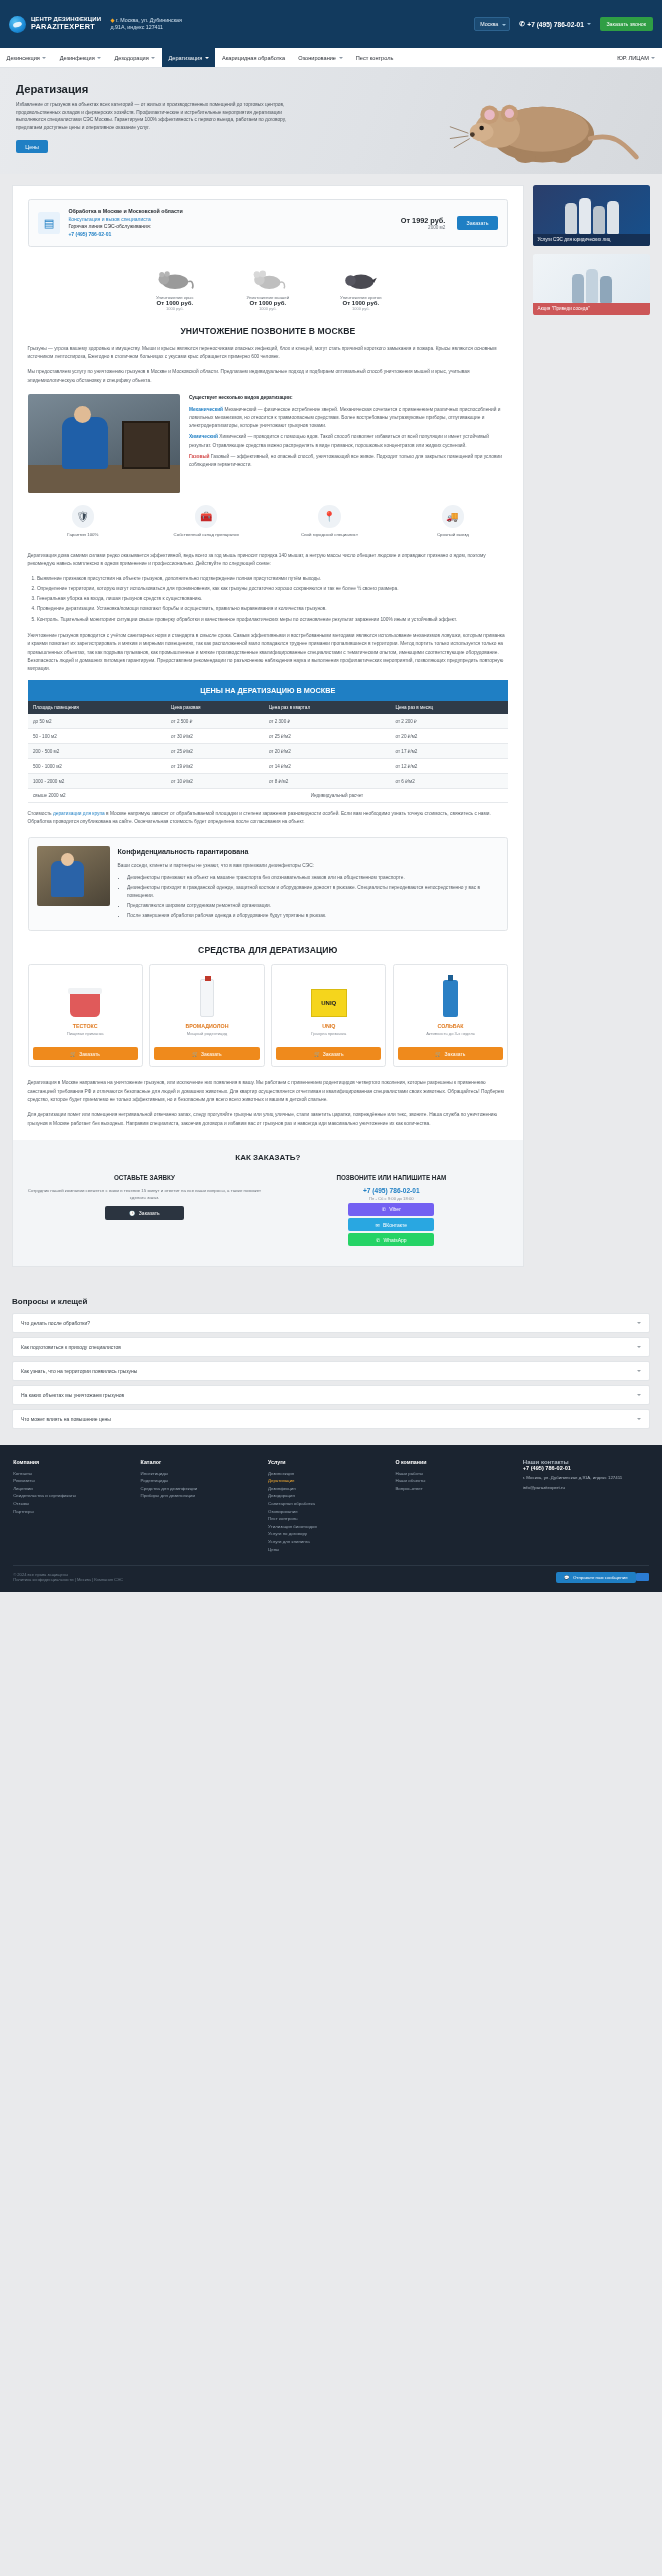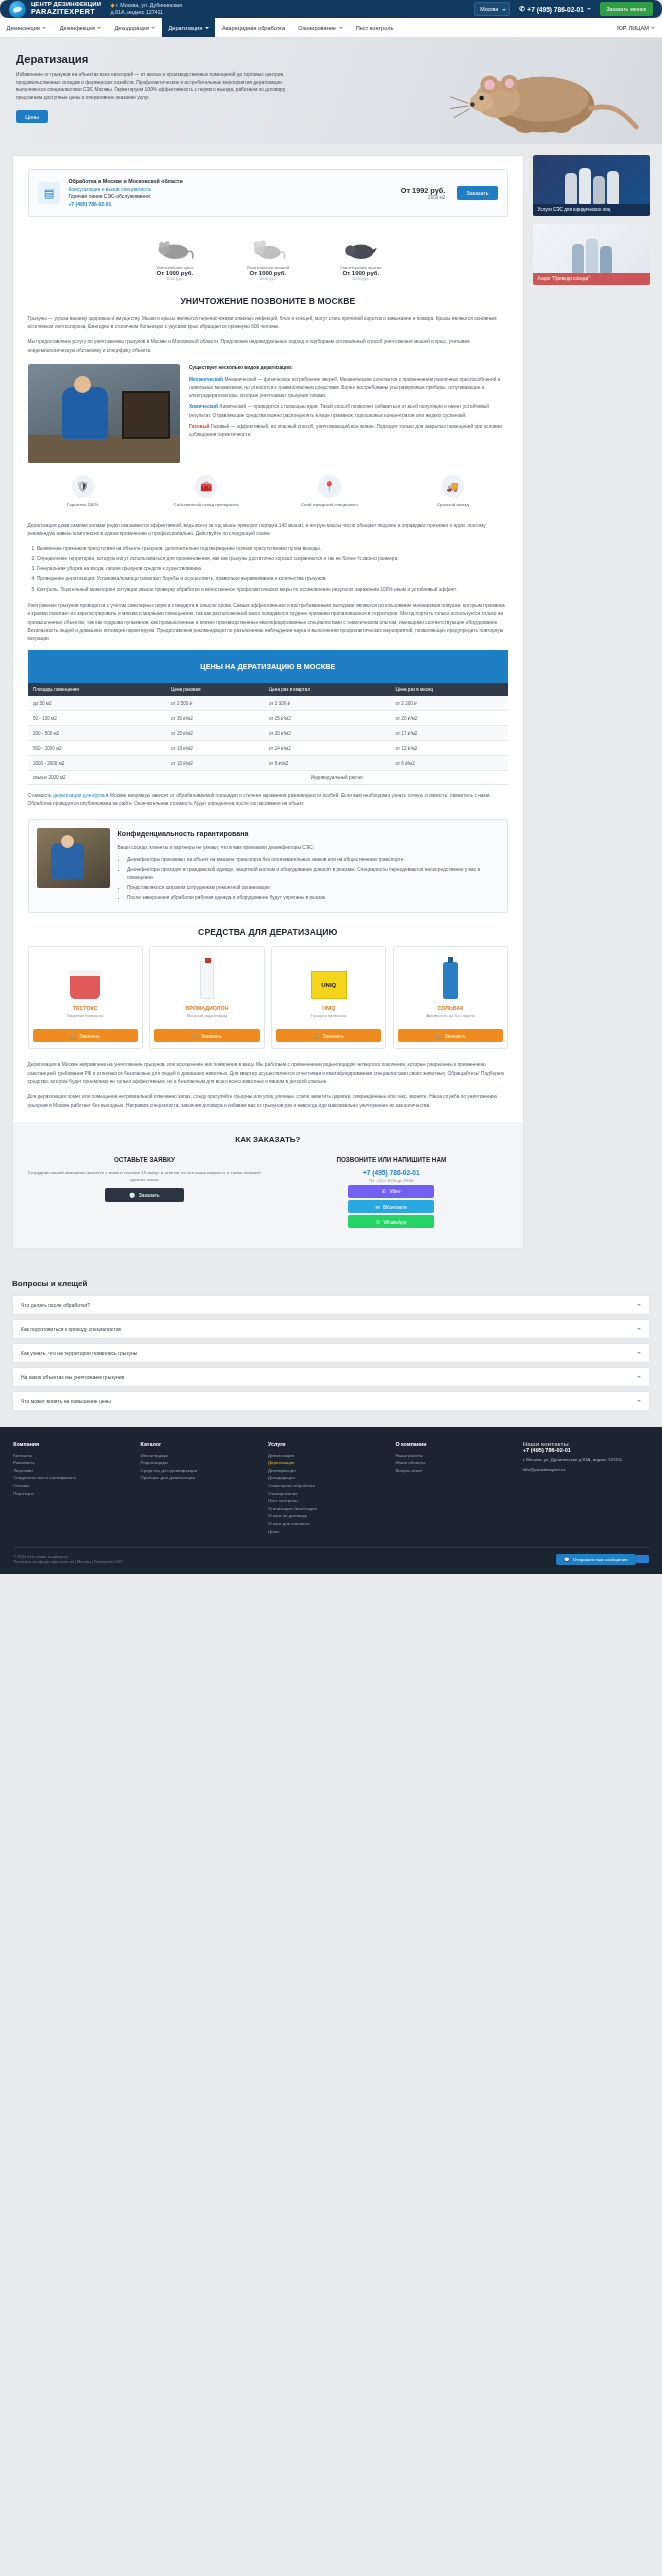--- a/index.html
+++ b/index.html
@@ -9,26 +9,25 @@
     background: #e9eaec;
     color: #2b2f36;
     font-size: 7.3px;
   }
   .page { width: 662px; }
 
   
   .topbar {
     background: #123a5e;
     color: #fff;
-    height: 18px;
+    height: 48px;
     display: flex;
     align-items: center;
     padding: 0 9.3px;
     gap: 9.3px;
-    border-radius: 8px;
   }
   .logo-wrap { display: flex; align-items: center; gap: 4.6px; }
   .logo-mark {
     width: 17px; height: 17px; border-radius: 50%;
     background: radial-gradient(circle at 35% 35%, #59c3f5 0%, #1b8ad6 60%, #0f5c99 100%);
     position: relative; flex: none;
   }
   .logo-mark:after{
     content:""; position:absolute; left:4px; top:6px; width:9.3px; height:5.3px;
     border-radius:50%; background:#fff; opacity:.85; transform:rotate(-18deg);
@@ -163,21 +162,21 @@
     font-size: 10px; color: #3c4a57;
   }
   .feature .lb { font-size: 4.4px; color: #555c64; line-height: 1.4; }
 
   ol.steps { margin: 4px 0 8px 9.3px; }
   ol.steps li { font-size: 4.8px; line-height: 1.7; color: #555c64; margin-bottom: 2px; }
 
   
   .price-title {
     background: #1f7fc4; color: #fff; text-align: center; font-weight: bold;
-    font-size: 7.3px; padding: 12px 0; margin-top: 3px;
+    font-size: 7.3px; padding: 6px 0; margin-top: 3px;
   }
   table.price { width: 100%; border-collapse: collapse; font-size: 4.6px; }
   table.price th {
     background: #2f3b48; color: #fff; font-weight: normal; padding: 4px 5.3px;
     text-align: left; font-size: 4.6px;
   }
   table.price td { padding: 4px 5.3px; border-bottom: 0.7px solid #e6e9ec; color: #555c64; }
   table.price tr:nth-child(even) td { background: #f7f9fa; }
 
   

